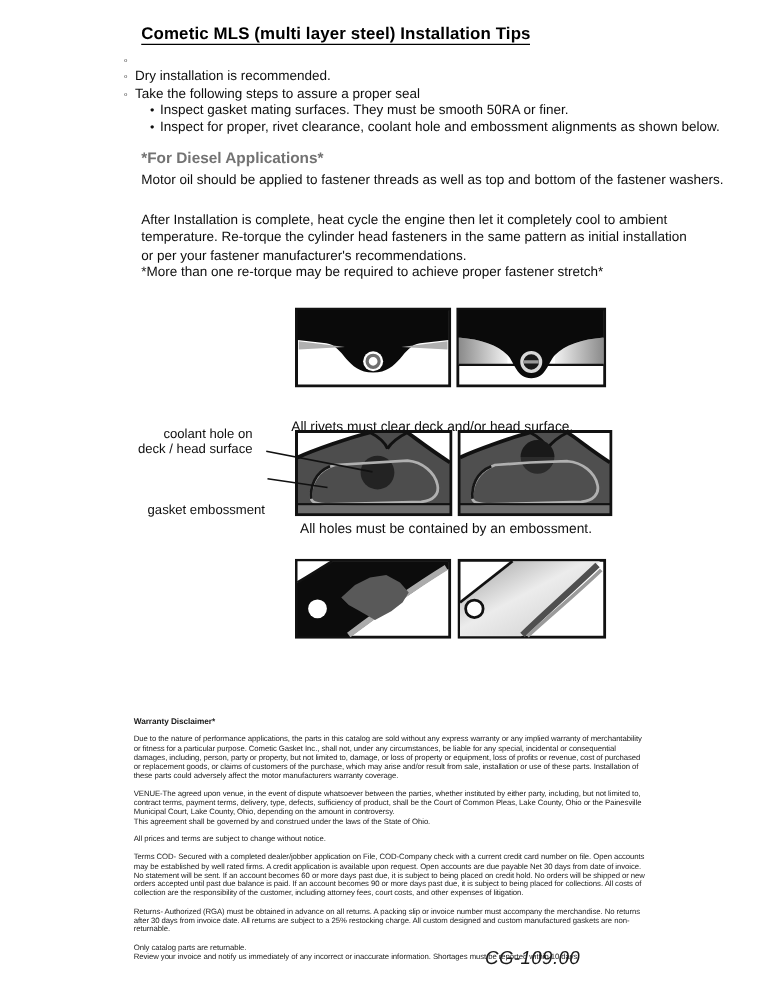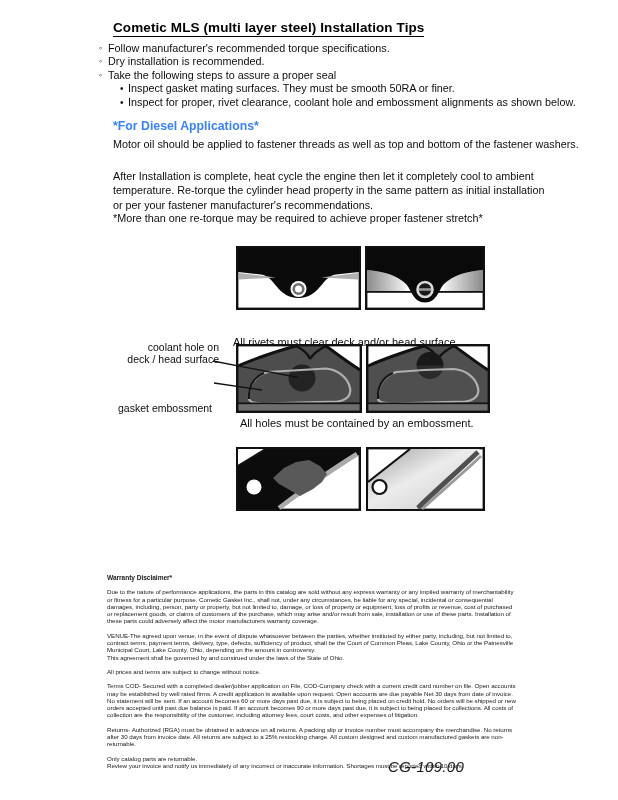--- a/index.html
+++ b/index.html
@@ -5,21 +5,21 @@
   html,body{margin:0;padding:0;background:#ffffff;}
   .page{position:relative;width:618px;height:800px;background:#fff;overflow:hidden;
         font-family:"Liberation Sans",sans-serif;color:#0e0e0e;}
   .abs{position:absolute;}
   .title{font-size:13.5px;font-weight:bold;color:#000;border-bottom:1.8px solid #000;
          padding-bottom:1px;letter-spacing:0.1px;}
   .brow{font-size:10.8px;line-height:13.4px;display:flex;white-space:nowrap;}
   .mark{width:9px;font-size:9px;line-height:13.4px;}
   .sub{margin-left:21px;}
   .mark2{width:8px;font-size:10px;}
-  .dheading{font-size:12.3px;font-weight:bold;color:#3b82f6;}
+  .dheading{font-size:12.3px;font-weight:bold;color:#737373;}
   .pline{font-size:10.8px;line-height:14.3px;white-space:nowrap;}
   .figlabel{font-size:13px;text-align:right;color:#151515;letter-spacing:0.3px;margin-top:24px;}
   .caption{font-size:11px;color:#0e0e0e;white-space:nowrap;line-height:12.5px;}
   .callout{font-size:10.5px;line-height:11.5px;text-align:right;color:#0e0e0e;}
   .disc{width:412px;font-size:6.2px;line-height:7.3px;color:#1a1a1a;letter-spacing:-0.05px;}
   .dhead{font-size:6.6px;font-weight:bold;margin-bottom:7px;}
   .dp{margin:0 0 7px 0;}
   .footer{font-size:15px;color:#1a1a1a;letter-spacing:0.3px;font-style:italic;}
   svg{display:block;}
 </style>
@@ -28,21 +28,20 @@
 
 <div class="page">
 
   <div class="abs" style="left:113px;top:18px;">
     <span class="title">Cometic MLS (multi layer steel) Installation Tips</span>
   </div>
 
   <div class="abs" style="left:99px;top:42px;">
     <div class="brow">
         <span class="mark">◦</span>
-        <span>Follow manufacturer's recommended torque specifications.</span>
       </div>
     <div class="brow">
         <span class="mark">◦</span>
         <span>Dry installation is recommended.</span>
       </div>
     <div class="brow">
         <span class="mark">◦</span>
         <span>Take the following steps to assure a proper seal</span>
       </div>
     <div class="brow sub">
@@ -54,21 +53,21 @@
         <span>Inspect for proper, rivet clearance, coolant hole and embossment alignments as shown below.</span>
       </div>
   </div>
 
   <div class="abs dheading" style="left:113px;top:119px;">*For Diesel Applications*</div>
   <div class="abs" style="left:113px;top:137px;">
     <div class="pline">Motor oil should be applied to fastener threads as well as top and bottom of the fastener washers.</div>
   </div>
   <div class="abs" style="left:113px;top:169px;">
     <div class="pline">After Installation is complete, heat cycle the engine then let it completely cool to ambient</div>
-    <div class="pline">temperature. Re-torque the cylinder head property in the same pattern as initial installation</div>
+    <div class="pline">temperature. Re-torque the cylinder head fasteners in the same pattern as initial installation</div>
     <div class="pline">or per your fastener manufacturer's recommendations.</div>
   </div>
   <div class="abs pline" style="left:113px;top:211px;">*More than one re-torque may be required to achieve proper fastener stretch*</div>
 
   <div class="abs figlabel" style="left:236px;top:230px;width:125px;">RIGHT</div>
   <div class="abs figlabel" style="left:365px;top:230px;width:120px;">WRONG</div>
 
   <svg class="abs" style="left:236px;top:246px;" width="125" height="64" viewBox="0 0 125 64">
     <rect x="1.2" y="1.2" width="122.6" height="61.6" fill="#ffffff" stroke="#111" stroke-width="2.4"></rect>
     <path d="M2,2 H123 V26 L100,28.5 C86,30 84,52 62.5,52 C41,52 39,30 25,28.5 L2,26 Z" fill="#0a0a0a"></path>
@@ -100,21 +99,21 @@
       <circle cx="60" cy="43.5" r="7.5" fill="#1a1a1a" stroke="#d8d8d8" stroke-width="2.6"></circle>
       <rect x="54" y="42.2" width="12" height="2.6" fill="#9a9a9a"></rect>
     </g>
   </svg>
 
   <div class="abs caption" style="left:233px;top:313px;margin-top:23px;">All rivets must clear deck and/or head surface.</div>
 
   <div class="abs figlabel" style="left:236px;top:330px;width:126px;">RIGHT</div>
   <div class="abs figlabel" style="left:366px;top:330px;width:124px;">WRONG</div>
 
-  <div class="abs callout" style="left:111px;top:342px;width:108px;">
+  <div class="abs callout" style="left:94px;top:342px;width:108px;">
     <div>coolant hole on</div>
     <div>deck / head surface</div>
   </div>
   <div class="abs callout" style="left:104px;top:375px;width:108px;margin-top:28px;">gasket embossment</div>
 
   <svg class="abs" style="left:236px;top:344px;" width="126" height="69" viewBox="0 0 126 69">
     <rect x="2" y="2" width="122" height="65" fill="#4d4d4d"></rect>
     <path d="M2,2 L60,2 C44,6 15,16 2,22 Z" fill="#ffffff"></path>
     <path d="M60,2 C44,6 15,16 2,22" fill="none" stroke="#111" stroke-width="3"></path>
     <path d="M90,2 L124,2 L124,26 C107,15 97,7 90,2 Z" fill="#ffffff"></path>

